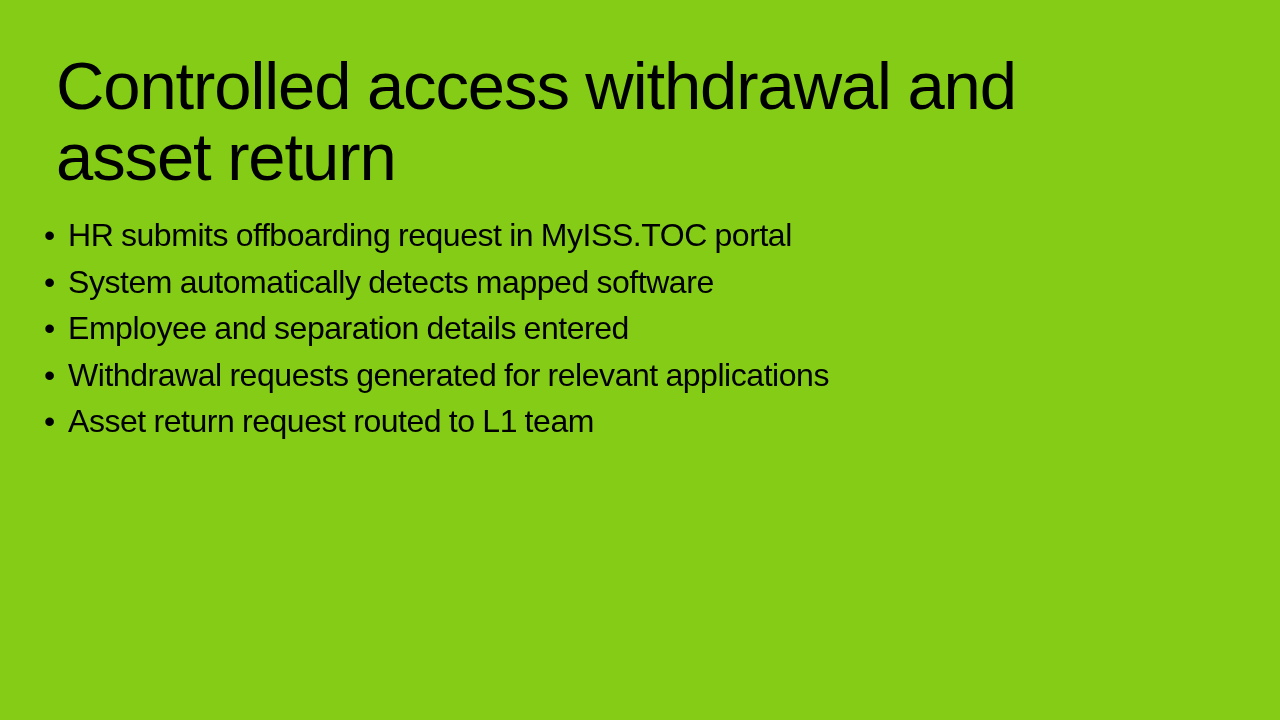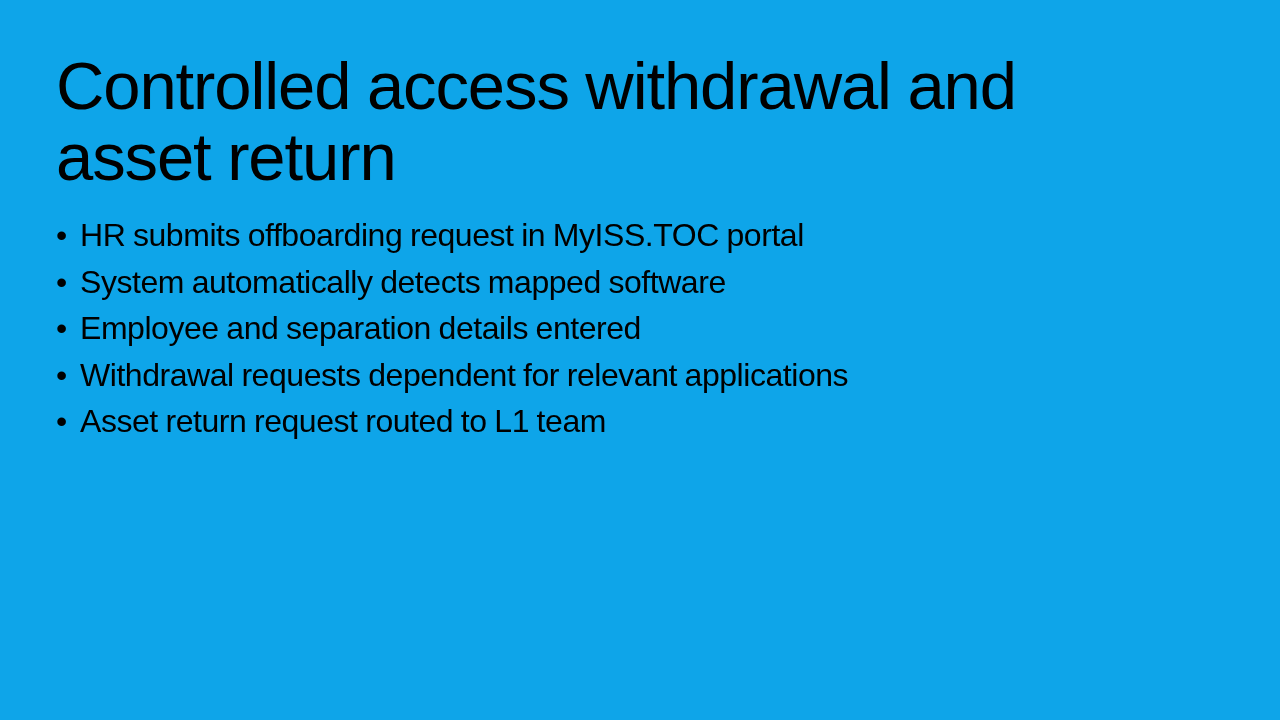--- a/index.html
+++ b/index.html
@@ -11,41 +11,41 @@
     height: 720px;
     background: #ffffff;
     font-family: "Liberation Sans", sans-serif;
     overflow: hidden;
   }
 
   .slide {
     position: relative;
     width: 1280px;
     height: 720px;
-    background: #0ea5e9;
+    background: #84cc16;
     box-sizing: border-box;
   }
 
   .slide-title {
     position: absolute;
     left: 56px;
     top: 50px;
     width: 1130px;
     font-size: 67px;
     line-height: 71px;
     font-weight: 400;
     letter-spacing: -1.1px;
     color: #000000;
     margin: 0;
     word-spacing: -1px;
   }
 
   .bullet-list {
     position: absolute;
-    left: 56px;
+    left: 44px;
     top: 212px;
     width: 1160px;
     list-style: none;
     margin: 0;
     padding: 0;
   }
 
   .bullet-item {
     position: relative;
     display: block;
@@ -88,21 +88,21 @@
 
     <li class="bullet-item">
       <span class="bullet-marker">•</span><span class="bullet-text">System automatically detects mapped software</span>
     </li>
 
     <li class="bullet-item">
       <span class="bullet-marker">•</span><span class="bullet-text">Employee and separation details entered</span>
     </li>
 
     <li class="bullet-item">
-      <span class="bullet-marker">•</span><span class="bullet-text">Withdrawal requests dependent for relevant applications</span>
+      <span class="bullet-marker">•</span><span class="bullet-text">Withdrawal requests generated for relevant applications</span>
     </li>
 
     <li class="bullet-item">
       <span class="bullet-marker">•</span><span class="bullet-text">Asset return request routed to L1 team</span>
     </li>
 
 
   </ul>
 
 </div>

